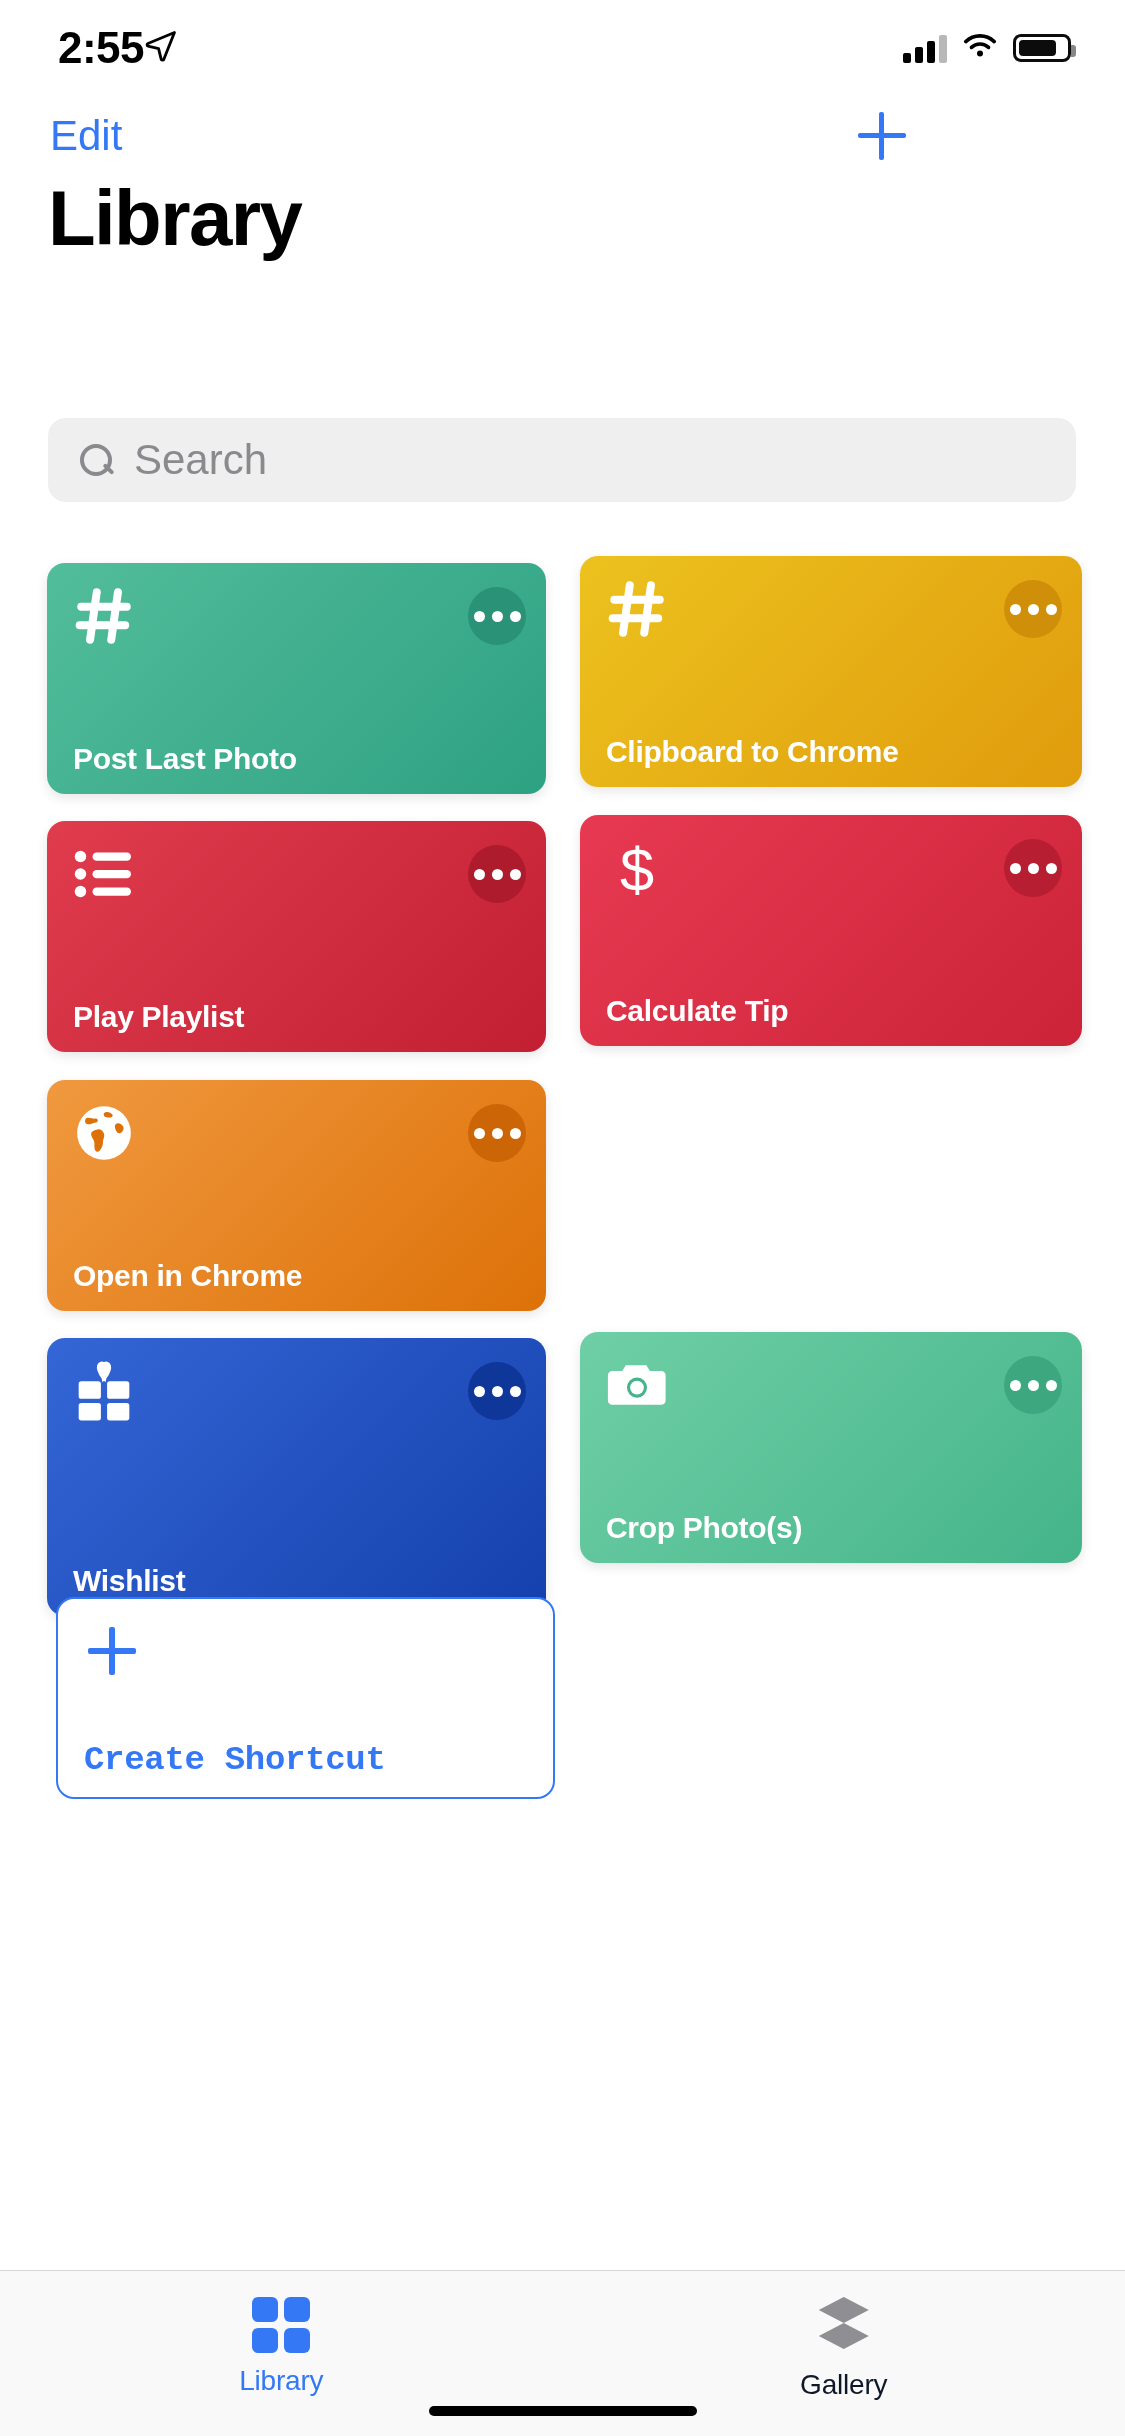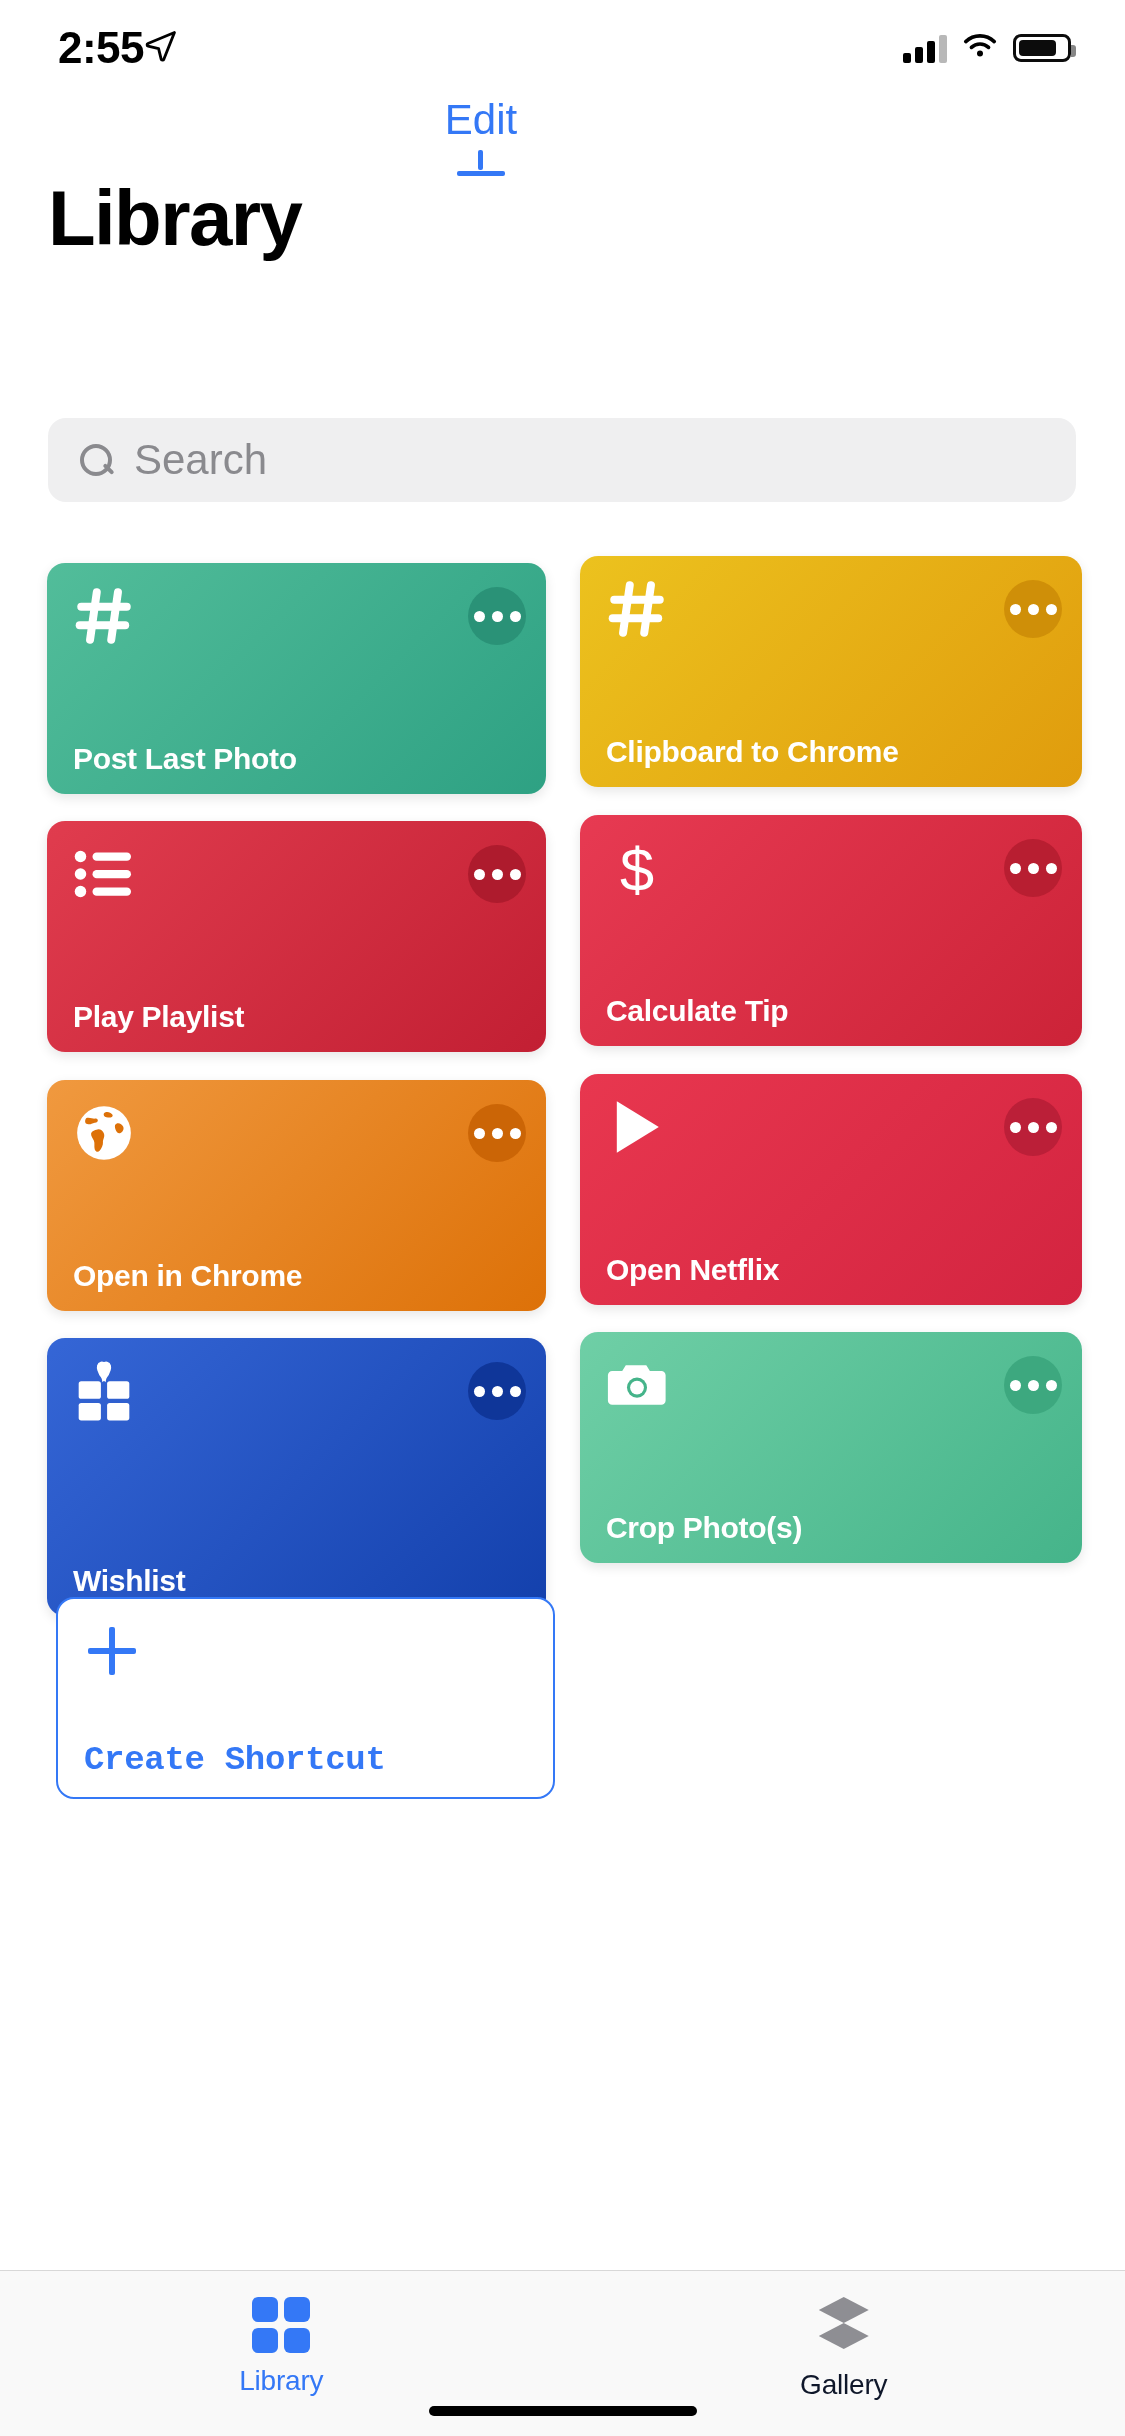--- a/index.html
+++ b/index.html
@@ -34,21 +34,20 @@
   .battery::after { content:""; position:absolute; right:-8px; top:8px; width:5px; height:12px;
                     background:#000; border-radius:0 3px 3px 0; opacity:.5; }
   .battery em { position:absolute; left:3px; top:3px; bottom:3px; width:72%;
                 background:#000; border-radius:4px; display:block; }
 
   
   #nav-bar {
     position:absolute; top:96px; left:0; width:976px; height:80px;
     display:flex; align-items:center; justify-content:space-between;
     padding:0 64px 0 50px;
-    flex-direction:column;
   }
   #edit-button { font-size:42px; color:#3478f6; background:none; border:none;
                  font-family:inherit; cursor:pointer; padding:0; }
   #add-button { width:60px; height:60px; position:relative; cursor:pointer; }
   #add-button::before, #add-button::after {
     content:""; position:absolute; background:#3478f6; border-radius:2px;
   }
   #add-button::before { left:6px; right:6px; top:27px; height:5px; }
   #add-button::after { top:6px; bottom:6px; left:27px; width:5px; }
 
@@ -284,33 +283,20 @@
           </g>
         </svg>
       </span>
       <div class="dots-btn" style="background: rgb(203, 101, 6);">
         <span></span>
         <span></span>
         <span></span>
       </div>
       <div class="card-label">Open in Chrome</div>
     </div>
-    <div class="card" style="left: 580px; top: 1074px; width: 502px; height: 231px; background: linear-gradient(135deg, rgb(232, 55, 79) 0%, rgb(211, 36, 64) 100%);">
-      <span class="card-icon" style="color: rgb(211, 36, 64);">
-        <svg width="58" height="60" viewBox="0 0 20 22" aria-hidden="true">
-          <path d="M2.6 1.6 18 11 2.6 20.4z" fill="#fff"></path>
-        </svg>
-      </span>
-      <div class="dots-btn" style="background: rgb(187, 31, 56);">
-        <span></span>
-        <span></span>
-        <span></span>
-      </div>
-      <div class="card-label">Open Netflix</div>
-    </div>
     <div class="card" style="left: 47px; top: 1338px; width: 499px; height: 278px; background: linear-gradient(135deg, rgb(53, 102, 214) 0%, rgb(19, 64, 172) 100%);">
       <span class="card-icon" style="color: rgb(19, 64, 172);">
         <svg width="58" height="62" viewBox="0 0 22 24" aria-hidden="true">
           <g fill="none" stroke="#fff" stroke-width="2" stroke-linecap="round">
             <path d="M11 6.6C9.6 5.2 8.4 2 10 1.6c1.2-.3 1.4 3.1 1 5z"></path>
             <path d="M11 6.6c1.4-1.4 2.6-4.6 1-5-1.2-.3-1.4 3.1-1 5z"></path>
           </g>
           <g fill="#fff">
             <rect x="1.2" y="8.2" width="8.6" height="6.8" rx="1"></rect>
             <rect x="12.2" y="8.2" width="8.6" height="6.8" rx="1"></rect>

